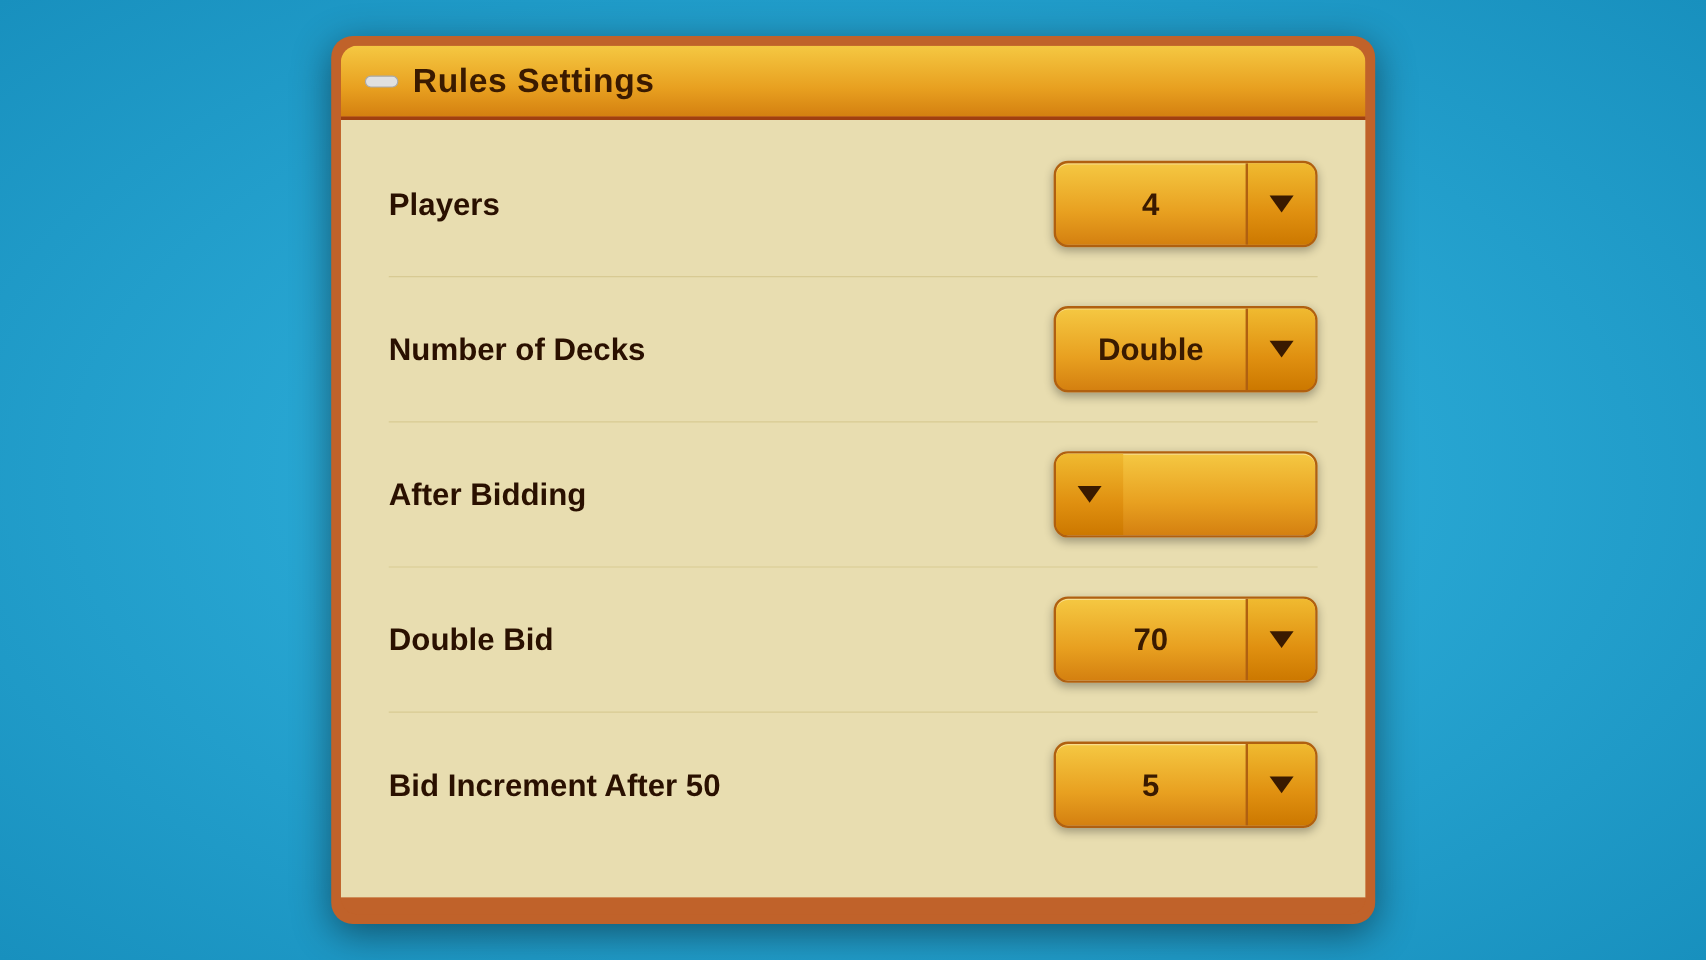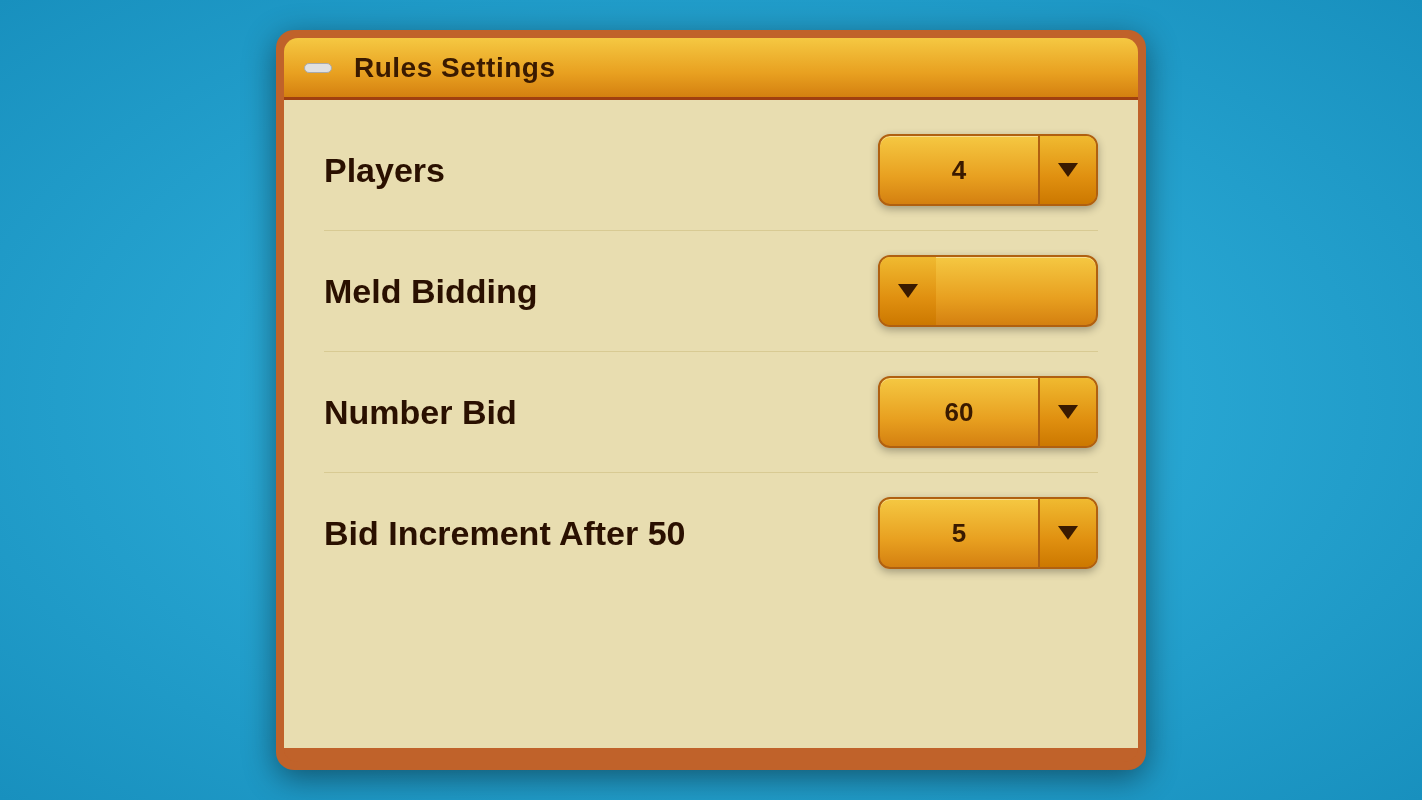--- a/index.html
+++ b/index.html
@@ -33,21 +33,21 @@
       flex-direction: column;
       overflow: hidden;
     }
 
     .title-bar {
       background: linear-gradient(to bottom, #f5c842 0%, #e8a020 60%, #d48010 100%);
       border-radius: 10px 10px 0 0;
       padding: 10px 20px;
       display: flex;
       align-items: center;
-      gap: 22px;
+      gap: 12px;
       min-height: 62px;
       border-bottom: 3px solid #a04010;
     }
 
     .title-icon {
       width: 28px;
       height: 10px;
       background: #e0e0e0;
       border-radius: 5px;
       border: 1px solid #aaa;
@@ -77,21 +77,21 @@
       justify-content: space-between;
       padding: 24px 0;
       border-bottom: 1px solid rgba(180,160,80,0.3);
     }
 
     .setting-row:last-child {
       border-bottom: none;
     }
 
     .setting-label {
-      font-size: 34px;
+      font-size: 26px;
       font-weight: bold;
       color: #2a1000;
     }
 
     .dropdown-control {
       display: flex;
       align-items: stretch;
       background: linear-gradient(to bottom, #f5c842 0%, #e8a020 60%, #d48010 100%);
       border-radius: 12px;
       border: 2px solid #b06010;
@@ -150,31 +150,40 @@
     <div class="setting-row">
           <span class="setting-label">Players</span>
           <div class="dropdown-control">
             <div class="dropdown-value">4</div>
             <div class="dropdown-arrow-btn">
               <div class="arrow-down"></div>
             </div>
           </div>
         </div>
         <div class="setting-row">
-          <span class="setting-label">Meld Bidding</span>
+          <span class="setting-label">Number of Decks</span>
+          <div class="dropdown-control">
+            <div class="dropdown-value">Double</div>
+            <div class="dropdown-arrow-btn">
+              <div class="arrow-down"></div>
+            </div>
+          </div>
+        </div>
+        <div class="setting-row">
+          <span class="setting-label">After Bidding</span>
           <div class="dropdown-control">
             <div class="dropdown-arrow-btn">
               <div class="arrow-down"></div>
             </div>
           </div>
         </div>
         <div class="setting-row">
-          <span class="setting-label">Number Bid</span>
+          <span class="setting-label">Double Bid</span>
           <div class="dropdown-control">
-            <div class="dropdown-value">60</div>
+            <div class="dropdown-value">70</div>
             <div class="dropdown-arrow-btn">
               <div class="arrow-down"></div>
             </div>
           </div>
         </div>
         <div class="setting-row">
           <span class="setting-label">Bid Increment After 50</span>
           <div class="dropdown-control">
             <div class="dropdown-value">5</div>
             <div class="dropdown-arrow-btn">

